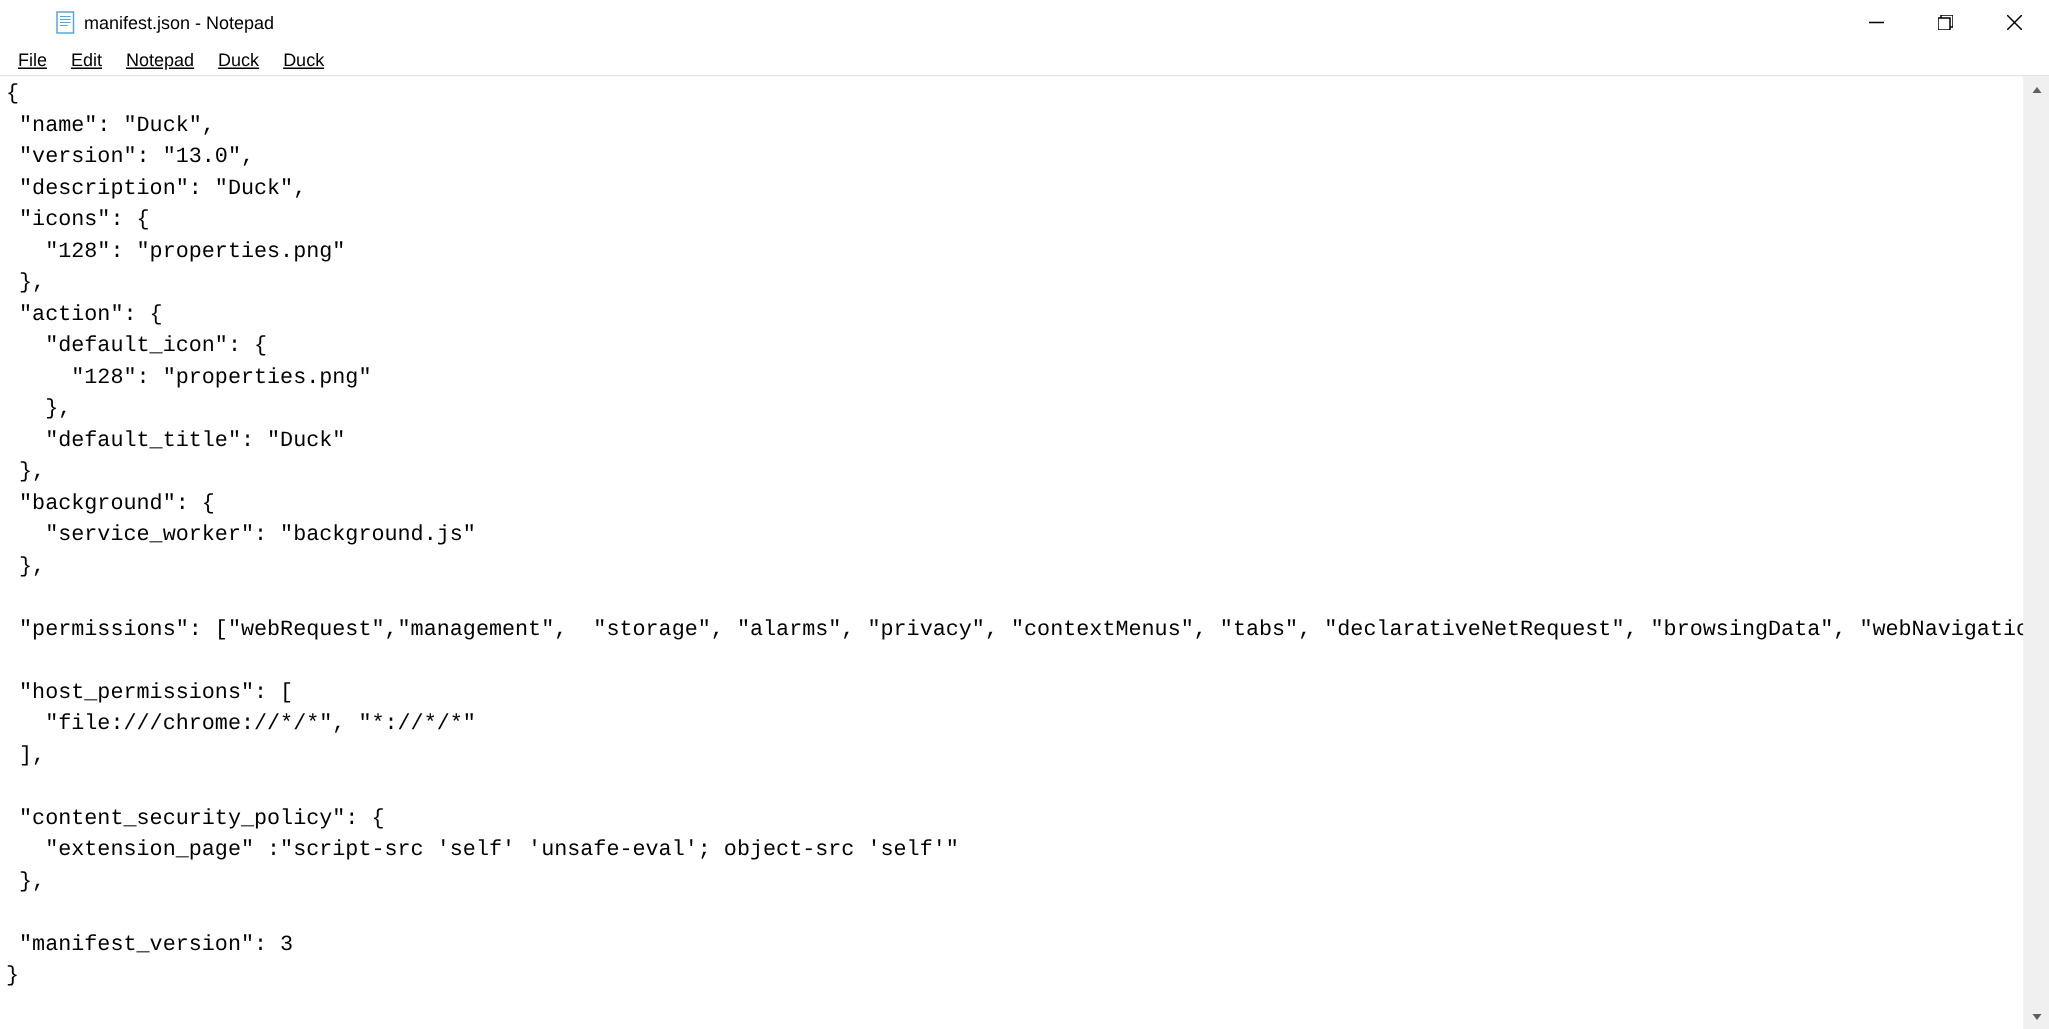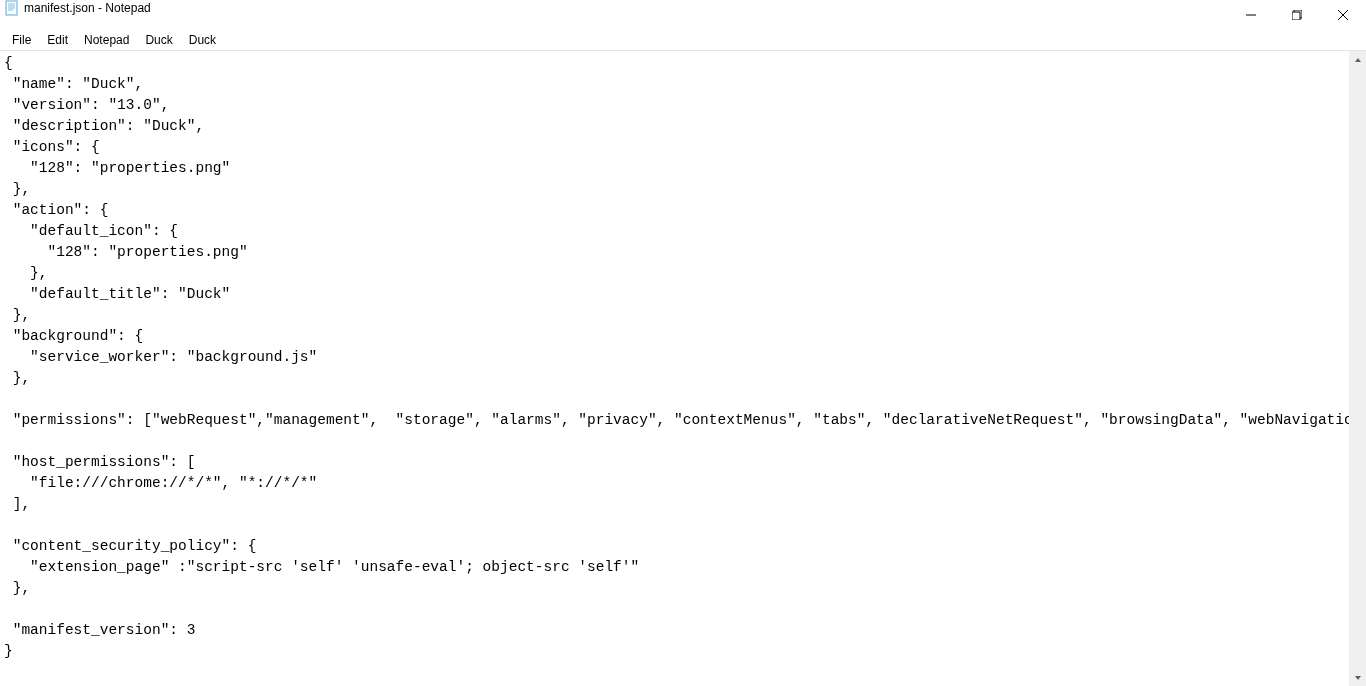--- a/index.html
+++ b/index.html
@@ -13,24 +13,25 @@
       background: #ffffff;
       width: 1366px;
       height: 686px;
       overflow: hidden;
       display: flex;
       flex-direction: column;
     }
     .titlebar {
       height: 30px;
       display: flex;
-      align-items: flex-start;
+      align-items: center;
       justify-content: space-between;
       background: #ffffff;
       border-bottom: 0;
+      margin-left: 32px;
     }
     .titlebar-left {
       display: flex;
       align-items: center;
       padding-left: 4px;
     }
     .app-icon {
       width: 16px;
       height: 16px;
       margin-right: 4px;
@@ -72,20 +73,21 @@
       display: flex;
       align-items: center;
       padding-left: 4px;
       background: #ffffff;
       font-size: 12px;
     }
     .menu-item {
       padding: 2px 8px;
       cursor: pointer;
       color: #000;
+      text-decoration: underline;
     }
     .content-wrapper {
       flex: 1;
       display: flex;
       border-top: 1px solid #e5e5e5;
       min-height: 0;
     }
     .text-area {
       flex: 1;
       font-family: Consolas, "Courier New", monospace;

